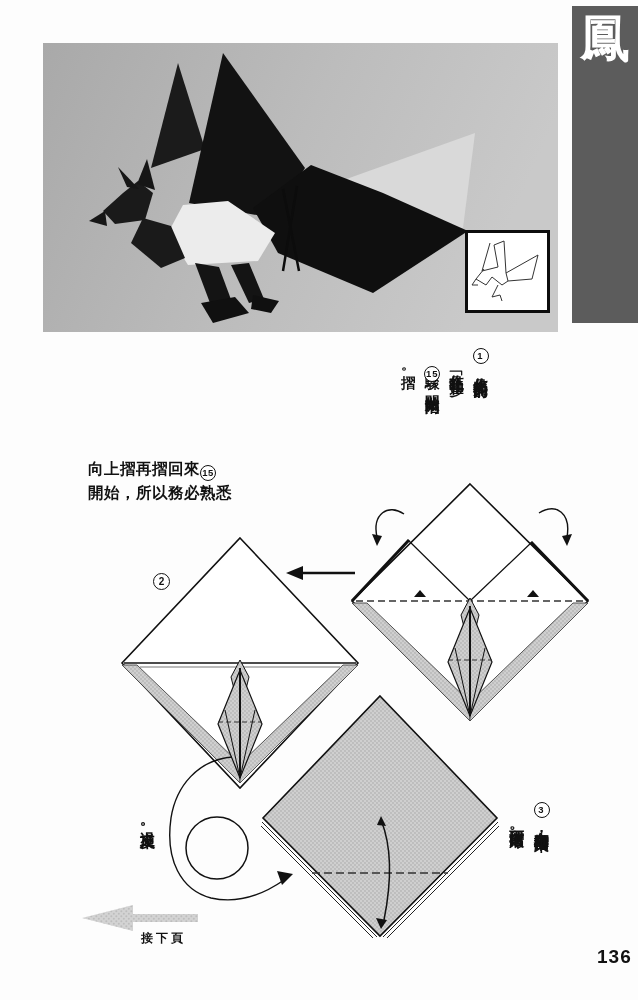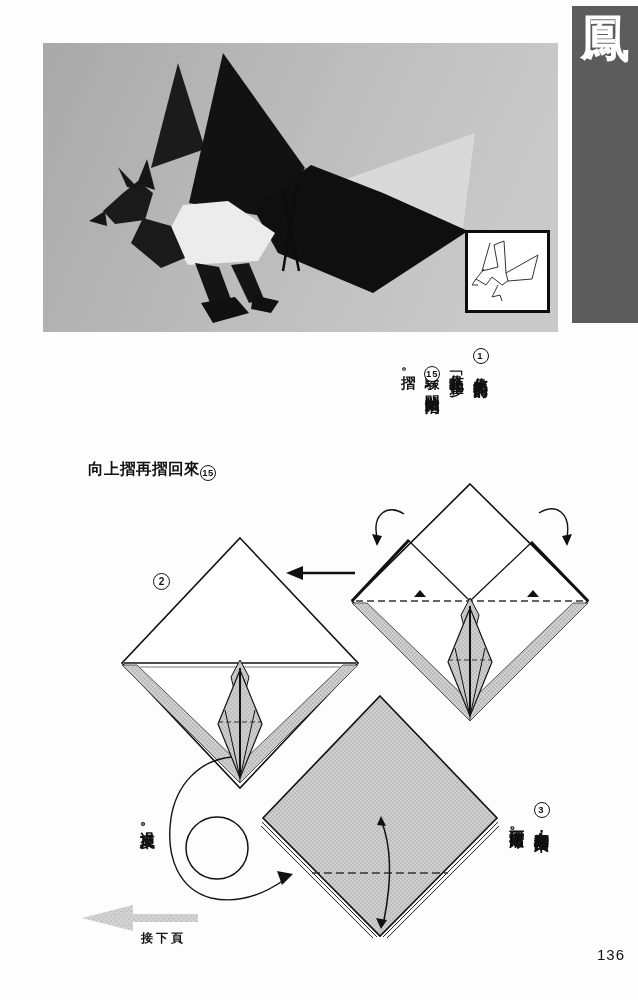--- a/index.html
+++ b/index.html
@@ -29,21 +29,21 @@
   .step1{left:396px;top:347px;height:150px;font-size:14.5px;}
   .step3{left:504px;top:801px;height:150px;font-size:15px;}
   .turnover{left:138px;top:820px;height:90px;font-size:15.5px;}
   .note{position:absolute;left:88px;top:457px;width:190px;font-size:15.5px;font-weight:700;
         line-height:23px;letter-spacing:0.5px;}
   .note .line{white-space:nowrap;}
   .note .circ{vertical-align:-2px;}
   .step2num{position:absolute;left:153px;top:573px;width:17px;height:17px;font-size:10px;}
   .continue{position:absolute;left:141px;top:930px;font-size:12px;font-weight:700;
             letter-spacing:3px;}
-  .pagenum{position:absolute;left:597px;top:946px;font-size:15px;font-weight:400;
+  .pagenum{position:absolute;left:597px;top:946px;font-size:19px;font-weight:700;
            letter-spacing:1px;}
 </style>
 </head>
 <body>
 
 <div class="page">
 
   <div class="photo">
     <svg width="515" height="289" viewBox="0 0 515 289">
       <defs>
@@ -174,20 +174,21 @@
 
   <div class="vtext hang step1">
       <div class="line"><span class="circ">1</span><span>此作品從先前的</span></div>
       <div class="line"><span>作品「孔雀」步</span></div>
       <div class="line"><span>驟</span><span class="circ">15</span><span>開始做內陷</span></div>
       <div class="line"><span>摺。</span></div>
     </div>
 
   <div class="note">
       <div class="line"><span>向上摺再摺回來</span><span class="circ">15</span></div>
+      <div class="line"><span>開始，所以務必熟悉</span></div>
     </div>
 
   <span class="circ step2num">2</span>
 
   <div class="vtext turnover">反過來。</div>
 
   <div class="vtext hang step3">
       <div class="line"><span class="circ">3</span><span>向上摺再摺回來，</span></div>
       <div class="line"><span>留下摺痕即可。</span></div>
     </div>

